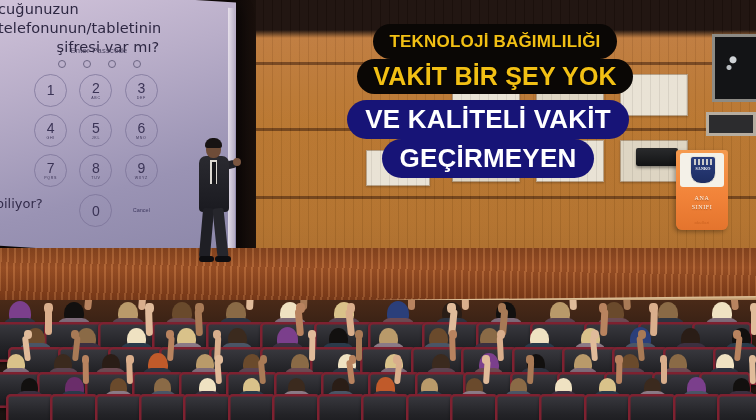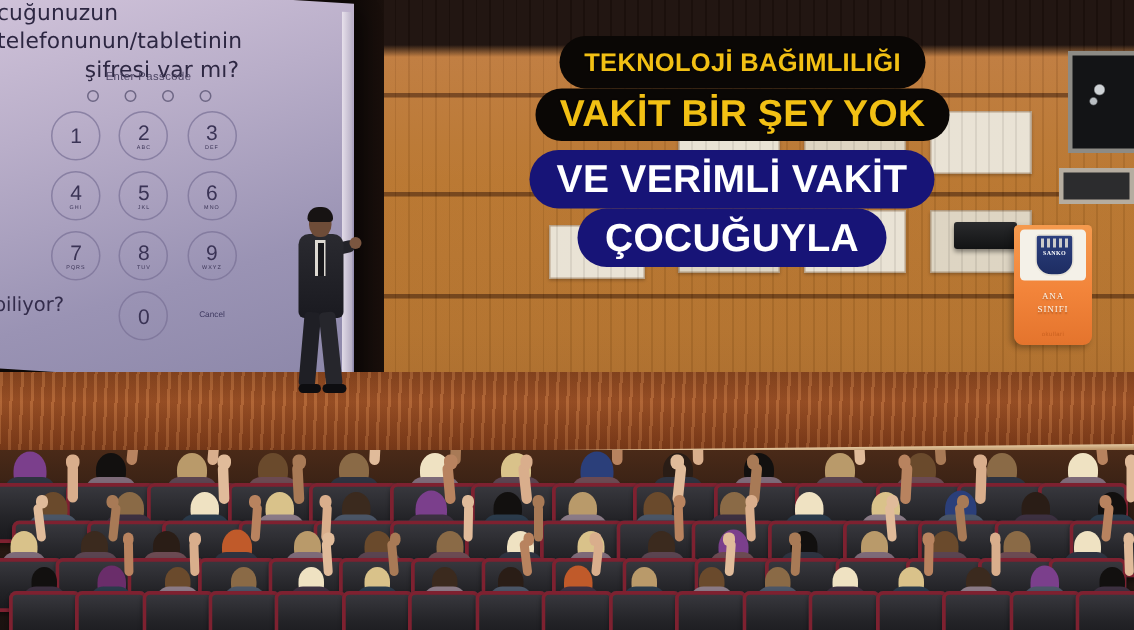--- a/index.html
+++ b/index.html
@@ -651,17 +651,17 @@
       </div>
 
   </div>
 
   <div class="banner blk-wrap">
     <span class="line l1">TEKNOLOJİ BAĞIMLILIĞI</span>
     <span class="line l2">VAKİT BİR ŞEY YOK</span>
   </div>
 
   <div class="banner blue-wrap">
-    <span class="line">VE VERİMLİ VAKİT</span>
-    <span class="line">ÇOCUĞUYLA</span>
+    <span class="line">VE KALİTELİ VAKİT</span>
+    <span class="line">GEÇİRMEYEN</span>
   </div>
 
 </div>
 
 </body></html>

